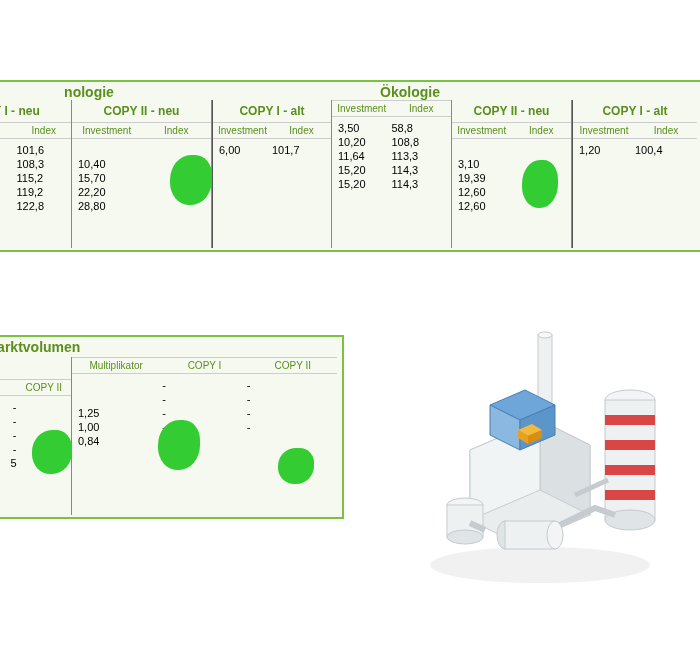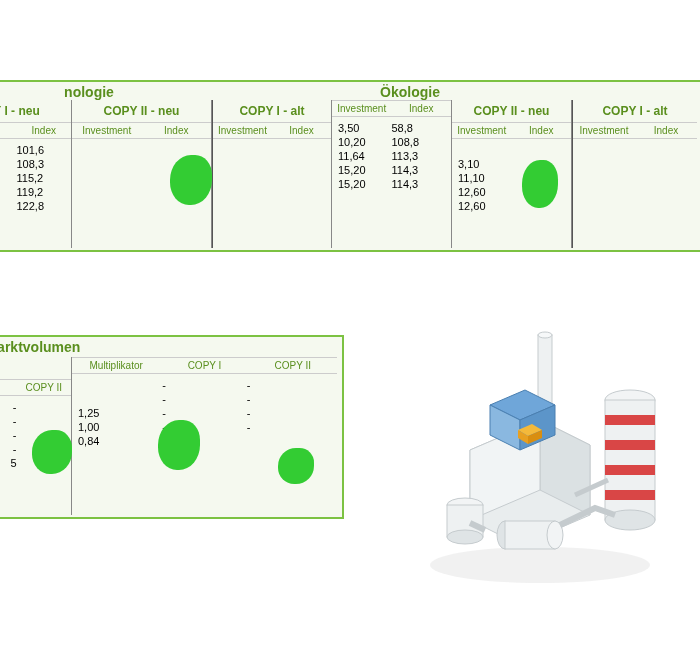--- a/index.html
+++ b/index.html
@@ -42,26 +42,44 @@
             <div>122,8</div>
           </div>
         </div>
     </div>
     <div class="sec" style="width:140px">
       <div class="hdr">COPY II - neu</div>
       <div class="sub">
           <div>Investment</div>
           <div>Index</div>
         </div>
+      <div class="rows">
+          <div class="col">
+            <div></div>
+            <div>10,40</div>
+            <div>15,70</div>
+            <div>22,20</div>
+            <div>28,80</div>
+          </div>
+          <div class="col"></div>
+        </div>
     </div>
     <div class="sec" style="width:120px;border-left:1px solid #555">
       <div class="hdr">COPY I - alt</div>
       <div class="sub">
           <div>Investment</div>
           <div>Index</div>
+        </div>
+      <div class="rows">
+          <div class="col">
+            <div>6,00</div>
+          </div>
+          <div class="col">
+            <div>101,7</div>
+          </div>
         </div>
     </div>
     <div class="sec" style="width:120px">
       <div class="sub">
           <div>Investment</div>
           <div>Index</div>
         </div>
       <div class="rows">
           <div class="col">
             <div>3,50</div>
@@ -82,32 +100,40 @@
     <div class="sec" style="width:120px">
       <div class="hdr">COPY II - neu</div>
       <div class="sub">
           <div>Investment</div>
           <div>Index</div>
         </div>
       <div class="rows">
           <div class="col">
             <div></div>
             <div>3,10</div>
-            <div>11,10</div>
+            <div>19,39</div>
             <div>12,60</div>
             <div>12,60</div>
           </div>
           <div class="col"></div>
         </div>
     </div>
     <div class="sec" style="width:125px;border-left:1px solid #555;border-right:none">
       <div class="hdr">COPY I - alt</div>
       <div class="sub">
           <div>Investment</div>
           <div>Index</div>
+        </div>
+      <div class="rows">
+          <div class="col">
+            <div>1,20</div>
+          </div>
+          <div class="col">
+            <div>100,4</div>
+          </div>
         </div>
     </div>
   </div>
 </div>
 
 <div class="box" style="left:-40px;top:335px;width:380px;height:180px">
   <div class="bighdr" style="text-align:left;padding-left:4px">es Marktvolumen</div>
   <div style="height:158px;position:relative">
     <div class="sec" style="width:110px">
       <div class="hdr">&nbsp;</div>

